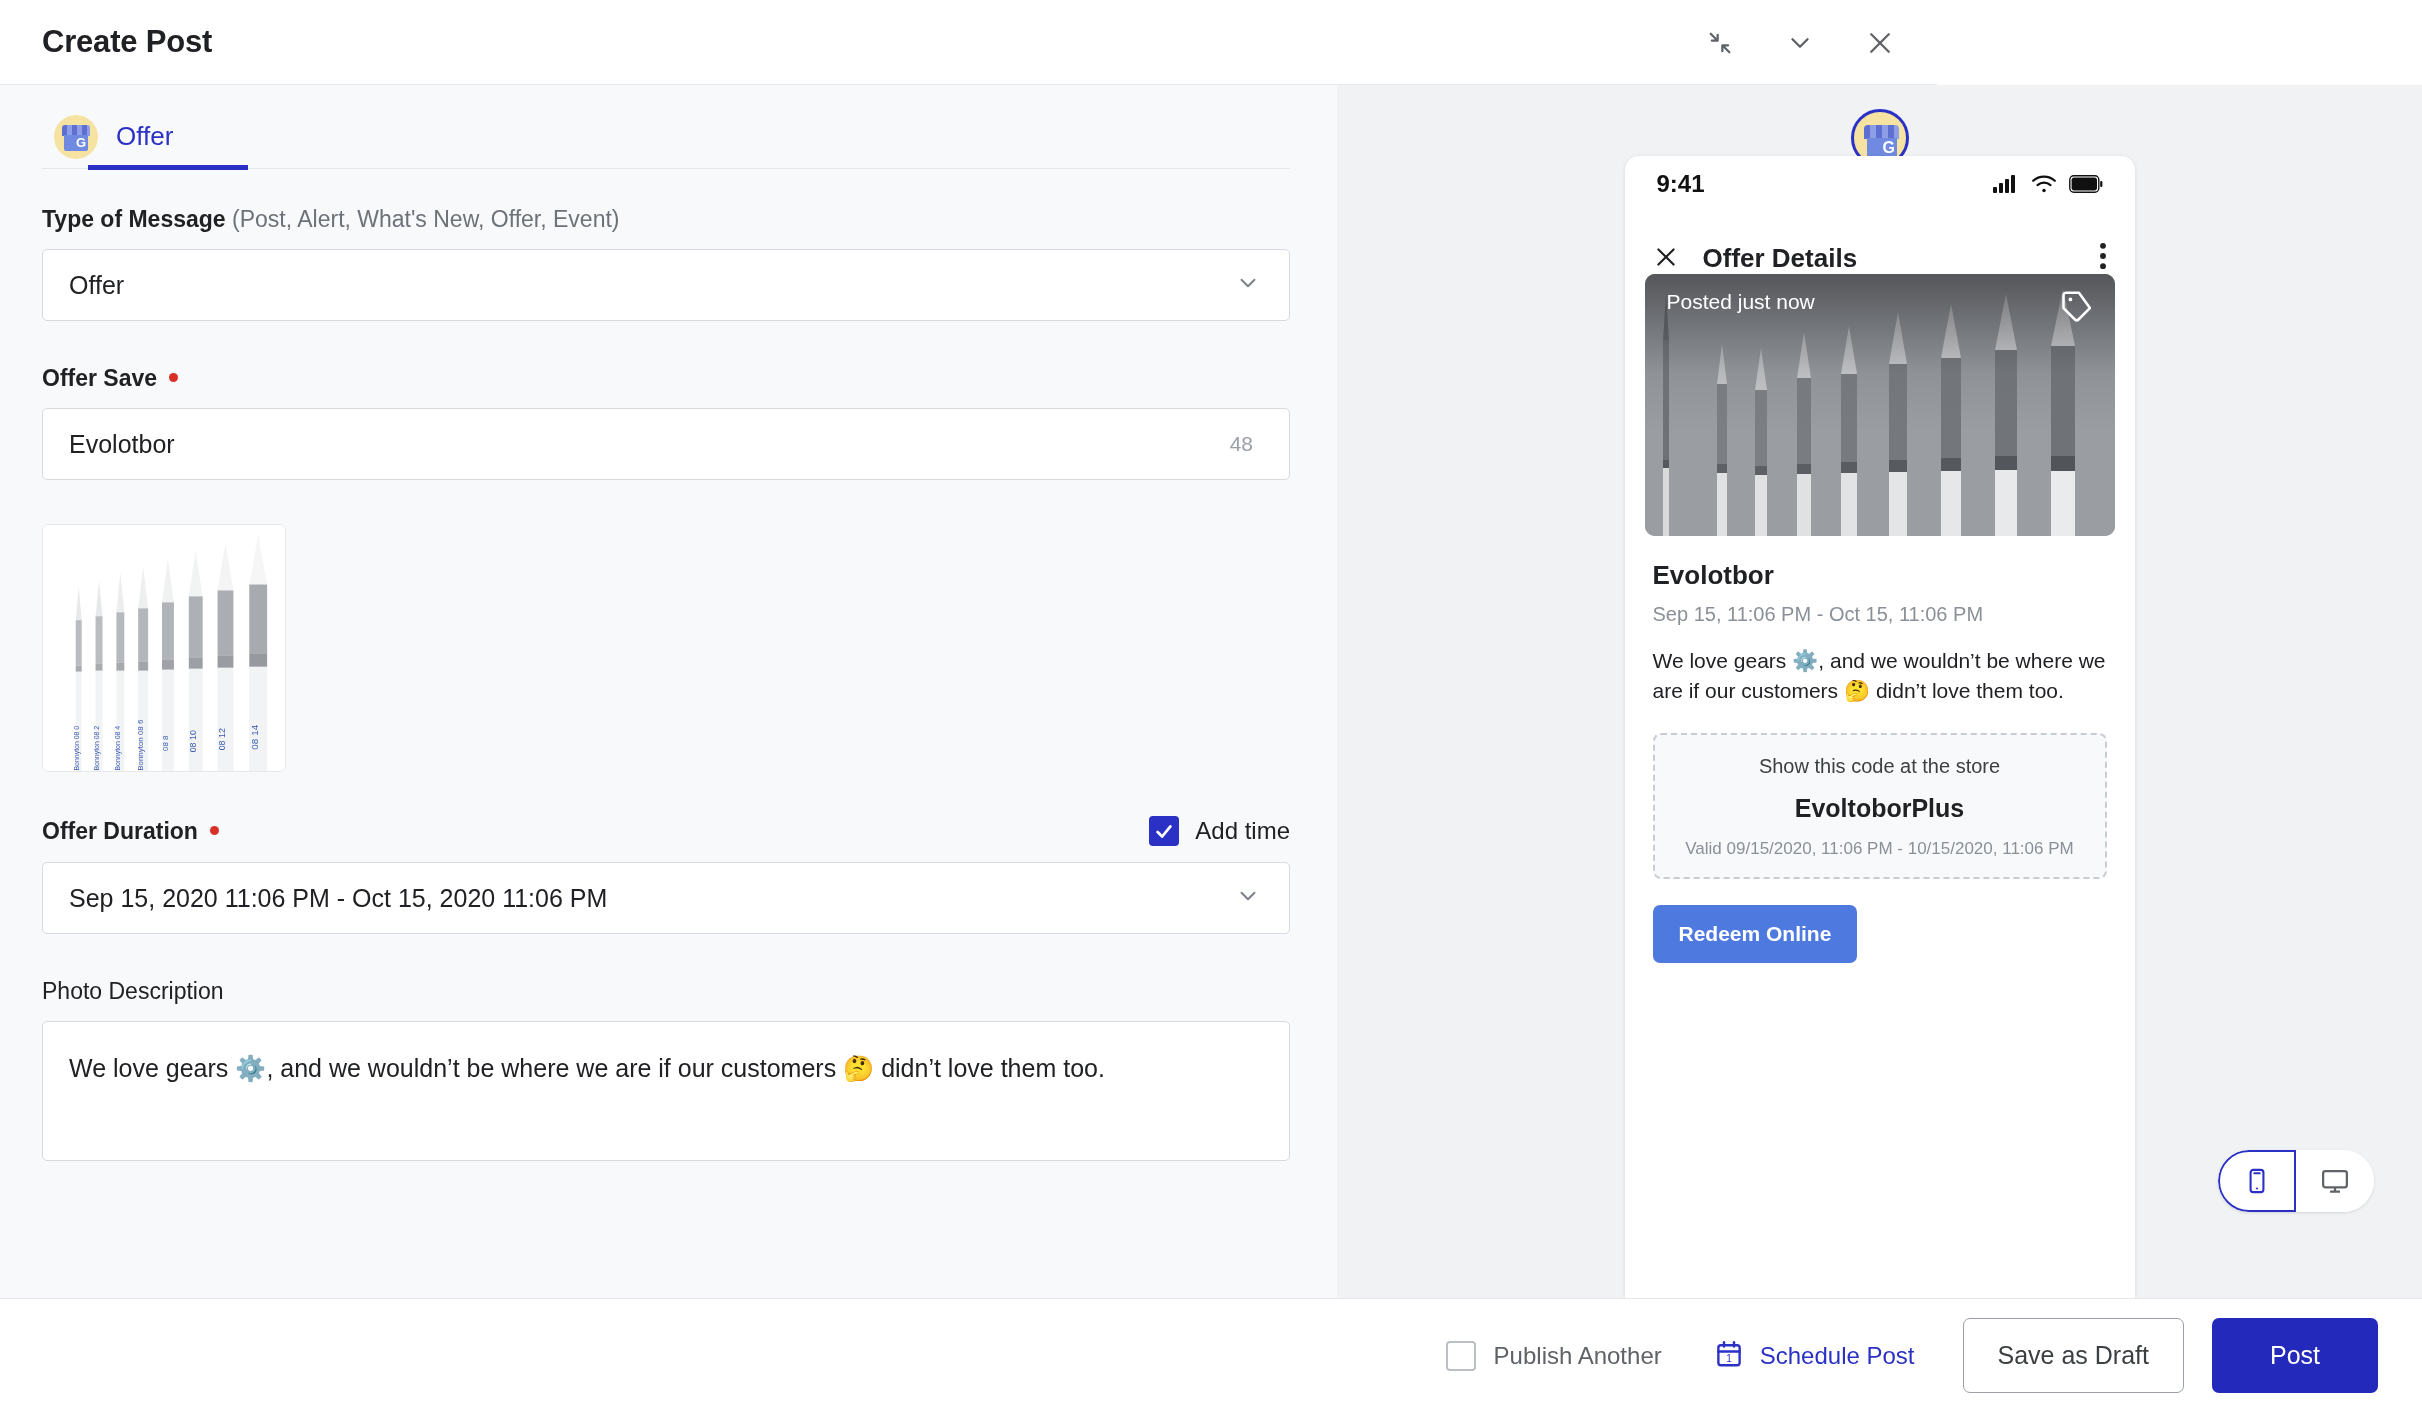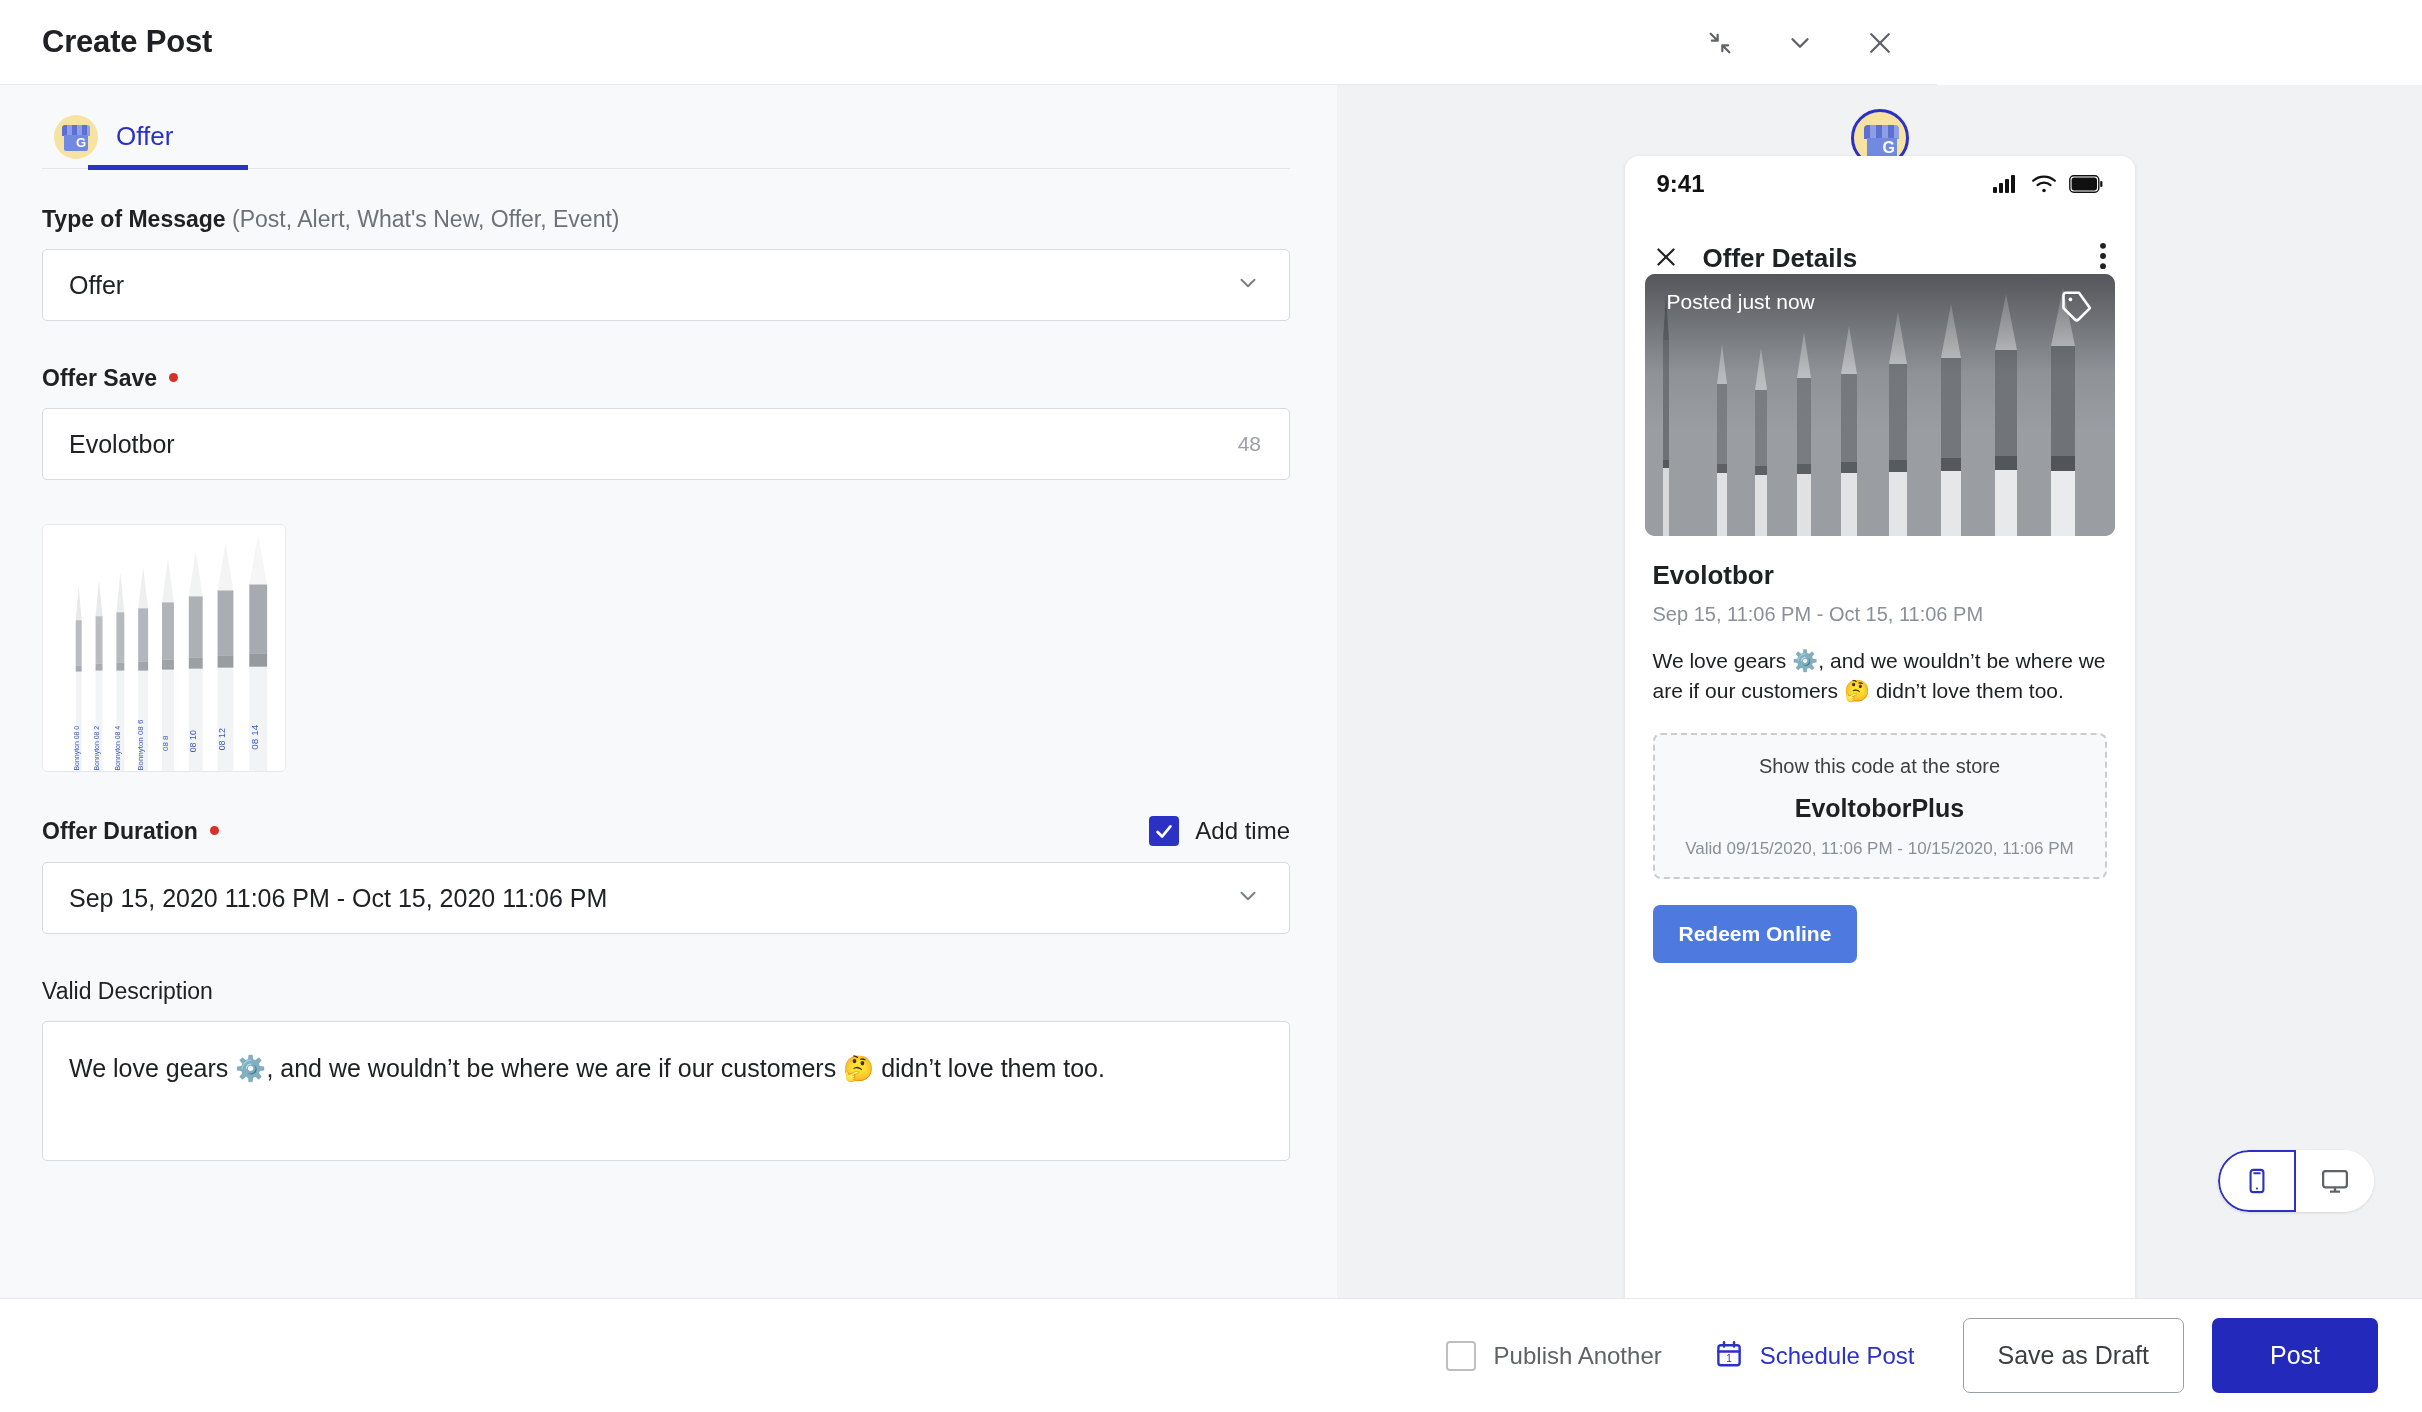--- a/index.html
+++ b/index.html
@@ -56,21 +56,21 @@
   .field:first-child { margin-top:26px; }
   .flabel { font-size:23px; color:#202124; font-weight:bold; margin-bottom:16px; display:block; }
   .flabel .hint { font-weight:normal; color:#6c7278; }
   .req-dot { display:inline-block; width:9px; height:9px; border-radius:50%; background:#d93025; vertical-align:middle; margin-left:6px; position:relative; top:-2px;}
   .inputbox {
     position:relative; width:1248px; height:72px; background:#fff;
     border:1px solid #d7dade; border-radius:5px; display:flex; align-items:center;
   }
   .inputbox .val { font-size:25px; color:#202124; padding-left:26px; }
   .chev { position:absolute; right:28px; top:50%; transform:translateY(-50%); color:#7b8086; }
-  .counter { position:absolute; right:28px; top:50%; transform:translateY(-50%); font-size:21px; color:#9aa0a6; }
+  .counter { position:absolute; right:36px; top:50%; transform:translateY(-50%); font-size:21px; color:#9aa0a6; }
 
   .photo-thumb {
     margin-top:14px; width:244px; height:248px; background:#fff;
     border:1px solid #e6e8eb; border-radius:6px; overflow:hidden; position:relative; cursor:pointer;
   }
   .brushes { position:absolute; inset:0; }
 
   .duration-row { display:flex; align-items:center; justify-content:space-between; width:1248px; margin-bottom:16px; }
   .addtime { display:flex; align-items:center; gap:16px; cursor:pointer; }
   .cbox { width:30px; height:30px; border-radius:4px; background:#2b31c4; display:flex; align-items:center; justify-content:center; }
@@ -311,21 +311,21 @@
           <span class="val">Sep 15, 2020 11:06 PM - Oct 15, 2020 11:06 PM</span>
           <span class="chev">
             <svg width="26" height="26" viewBox="0 0 24 24" fill="none" stroke="#7b8086" stroke-width="1.8" stroke-linecap="round" stroke-linejoin="round">
                 <polyline points="6 9 12 15 18 9"></polyline>
               </svg>
           </span>
         </div>
       </div>
 
       <div class="field">
-        <span class="flabel" style="font-weight:normal">Valid Description</span>
+        <span class="flabel" style="font-weight:normal">Photo Description</span>
         <div class="textarea">We love gears ⚙️, and we wouldn’t be where we are if our customers 🤔 didn’t love them too.</div>
       </div>
 
     </div>
   </div>
 
   <div class="right-pane">
 
     <div class="preview-avatar">
       <div class="awn"></div>

